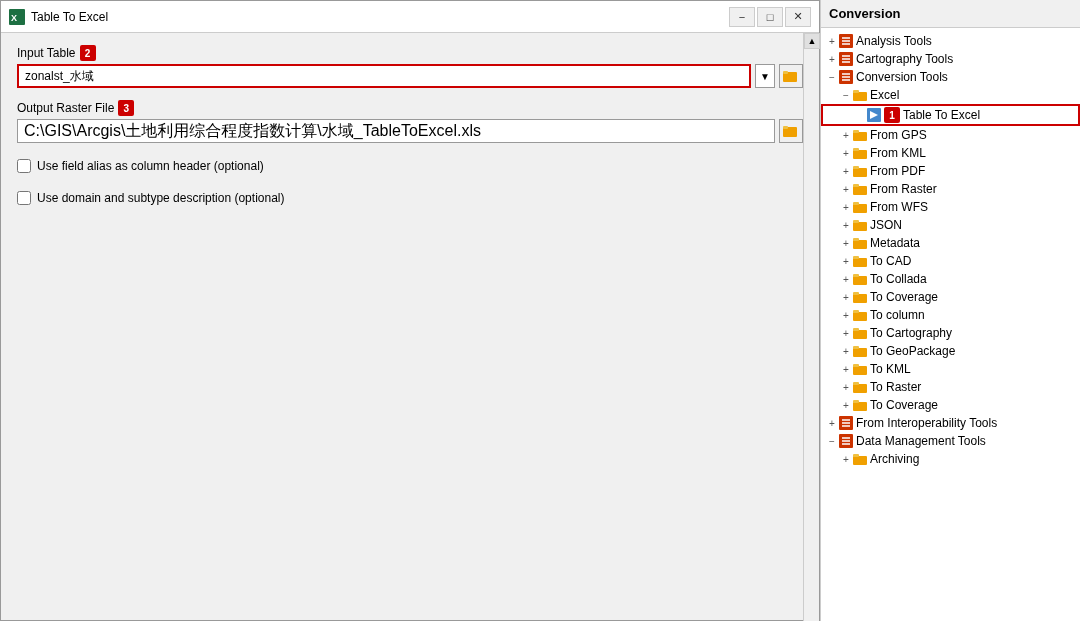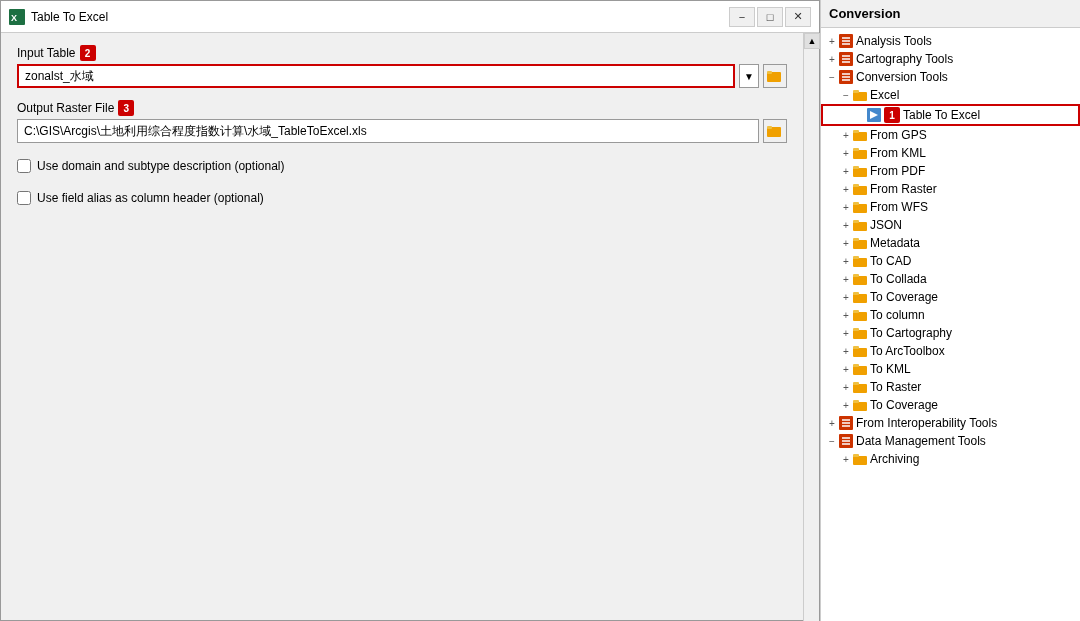--- a/index.html
+++ b/index.html
@@ -101,21 +101,21 @@
       font-size: 12px;
       background: #fff;
       outline: none;
     }
 
     .text-input-normal {
       flex: 1;
       height: 24px;
       border: 1px solid #999;
       padding: 2px 6px;
-      font-size: 12px;
+      font-size: 16px;
       background: #fff;
       outline: none;
     }
 
     .dropdown-btn {
       width: 20px;
       height: 24px;
       background: #fff;
       border: 1px solid #999;
       cursor: pointer;
@@ -251,21 +251,21 @@
       </svg>
       <span class="title-text">Table To Excel</span>
     </div>
     <div class="title-bar-buttons">
       <button class="title-btn">−</button>
       <button class="title-btn">□</button>
       <button class="title-btn close">✕</button>
     </div>
   </div>
 
-  <div class="dialog-content" style="padding-right: 32px;">
+  <div class="dialog-content" style="padding-right: 16px;">
 
     <div class="field-group">
       <div class="field-label">
         <span>Input Table</span>
         <span class="badge">2</span>
       </div>
       <div class="input-row">
         <input type="text" class="text-input" value="zonalst_水域" style="">
         <button class="dropdown-btn">▼</button>
         <button class="folder-btn">
@@ -287,27 +287,27 @@
         <button class="folder-btn">
           <svg width="16" height="14" viewBox="0 0 16 14">
             <rect x="0" y="3" width="14" height="10" rx="1" fill="#f0a000"></rect>
             <rect x="0" y="2" width="5" height="3" rx="1" fill="#f0c040"></rect>
           </svg>
         </button>
       </div>
     </div>
 
     <div class="checkbox-row">
+      <input type="checkbox" id="cb1" style="">
+      <label class="checkbox-label" for="cb1">Use field alias as column header (optional)</label>
+    </div>
+
+    <div class="checkbox-row">
       <input type="checkbox" id="cb2" style="">
       <label class="checkbox-label" for="cb2">Use domain and subtype description (optional)</label>
-    </div>
-
-    <div class="checkbox-row">
-      <input type="checkbox" id="cb1" style="">
-      <label class="checkbox-label" for="cb1">Use field alias as column header (optional)</label>
     </div>
   </div>
 
   <div class="dialog-scrollbar">
     <div class="scroll-btn">▲</div>
     <div class="scroll-track"></div>
 
   </div>
 </div>
 
@@ -493,21 +493,21 @@
         <span>To Cartography</span>
       </div>
       <div class="tree-item" style="padding-left: 18px;">
         <span class="expand-icon">+</span>
         <span style="margin-right: 3px; display: inline-flex; align-items: center;">
           <svg width="14" height="12" viewBox="0 0 14 12">
             <rect x="0" y="3" width="14" height="9" rx="1" fill="#f0a000"></rect>
             <rect x="0" y="1" width="6" height="3" rx="1" fill="#f0c040"></rect>
           </svg>
         </span>
-        <span>To ArcToolbox</span>
+        <span>To GeoPackage</span>
       </div>
       <div class="tree-item" style="padding-left: 18px;">
         <span class="expand-icon">+</span>
         <span style="margin-right: 3px; display: inline-flex; align-items: center;">
           <svg width="14" height="12" viewBox="0 0 14 12">
             <rect x="0" y="3" width="14" height="9" rx="1" fill="#f0a000"></rect>
             <rect x="0" y="1" width="6" height="3" rx="1" fill="#f0c040"></rect>
           </svg>
         </span>
         <span>To KML</span>

